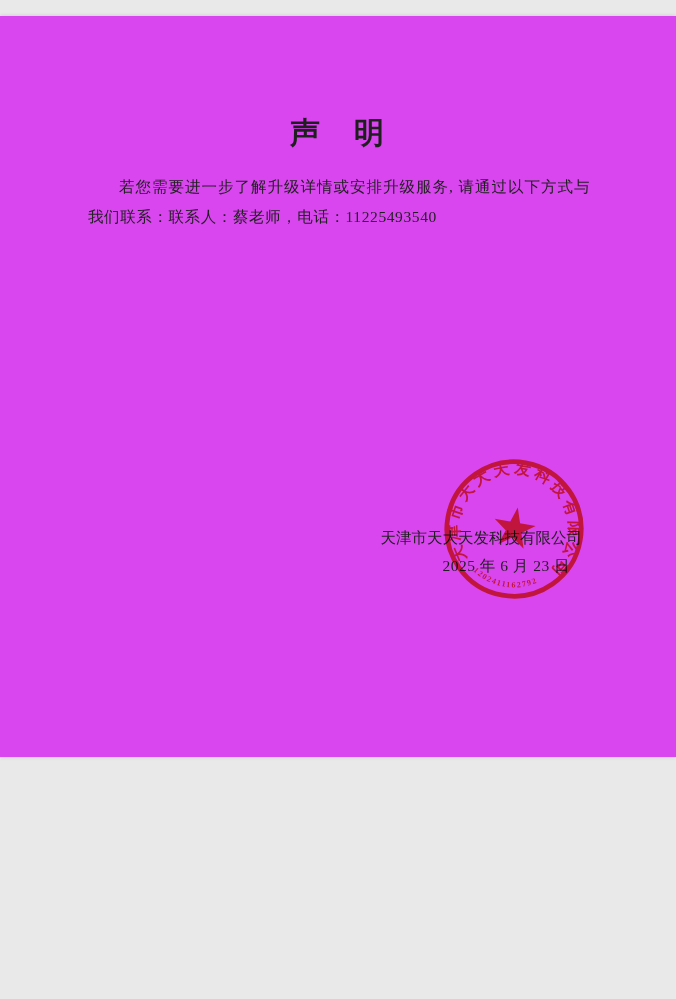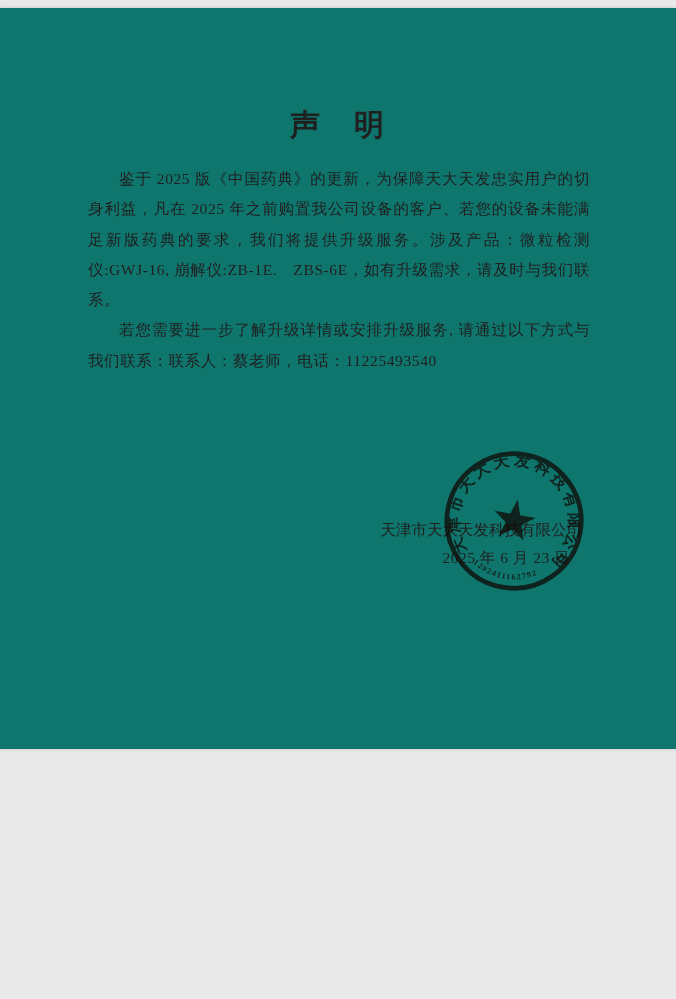--- a/index.html
+++ b/index.html
@@ -1,20 +1,20 @@
 <!DOCTYPE html>
 <html><head>
 <meta charset="utf-8">
 <style>
   html,body{margin:0;padding:0;background:#e9e9e9;}
   .page{
     position:relative;
     width:676px;height:741px;
-    margin:8px auto;
-    background:#0f766e;
+    margin:16px auto;
+    background:#d946ef;
     font-family:"Liberation Serif","DejaVu Serif",serif;
     color:#1f1f1f;
     overflow:hidden;
     box-shadow:0 0 4px rgba(0,0,0,.15);
   }
   .title{
     position:absolute;
     top:98px;left:0;right:0;
     text-align:center;
     font-size:30px;
@@ -64,21 +64,20 @@
   }
 </style>
 </head>
 <body>
 
 <div class="page">
 
   <div class="title">声　明</div>
 
   <div class="body-text">
-    <p>鉴于 2025 版《中国药典》的更新，为保障天大天发忠实用户的切身利益，凡在 2025 年之前购置我公司设备的客户、若您的设备未能满足新版药典的要求，我们将提供升级服务。涉及产品：微粒检测仪:GWJ-16, 崩解仪:ZB-1E.　ZBS-6E，如有升级需求，请及时与我们联系。</p>
     <p>若您需要进一步了解升级详情或安排升级服务, 请通过以下方式与我们联系：联系人：蔡老师，电话：11225493540</p>
   </div>
 
   <div class="signature">
     <div class="sig-company">天津市天大天发科技有限公司</div>
     <div class="sig-date">2025 年 6 月 23 日</div>
   </div>
 
   <svg class="seal" viewBox="0 0 200 200">
     <defs>

